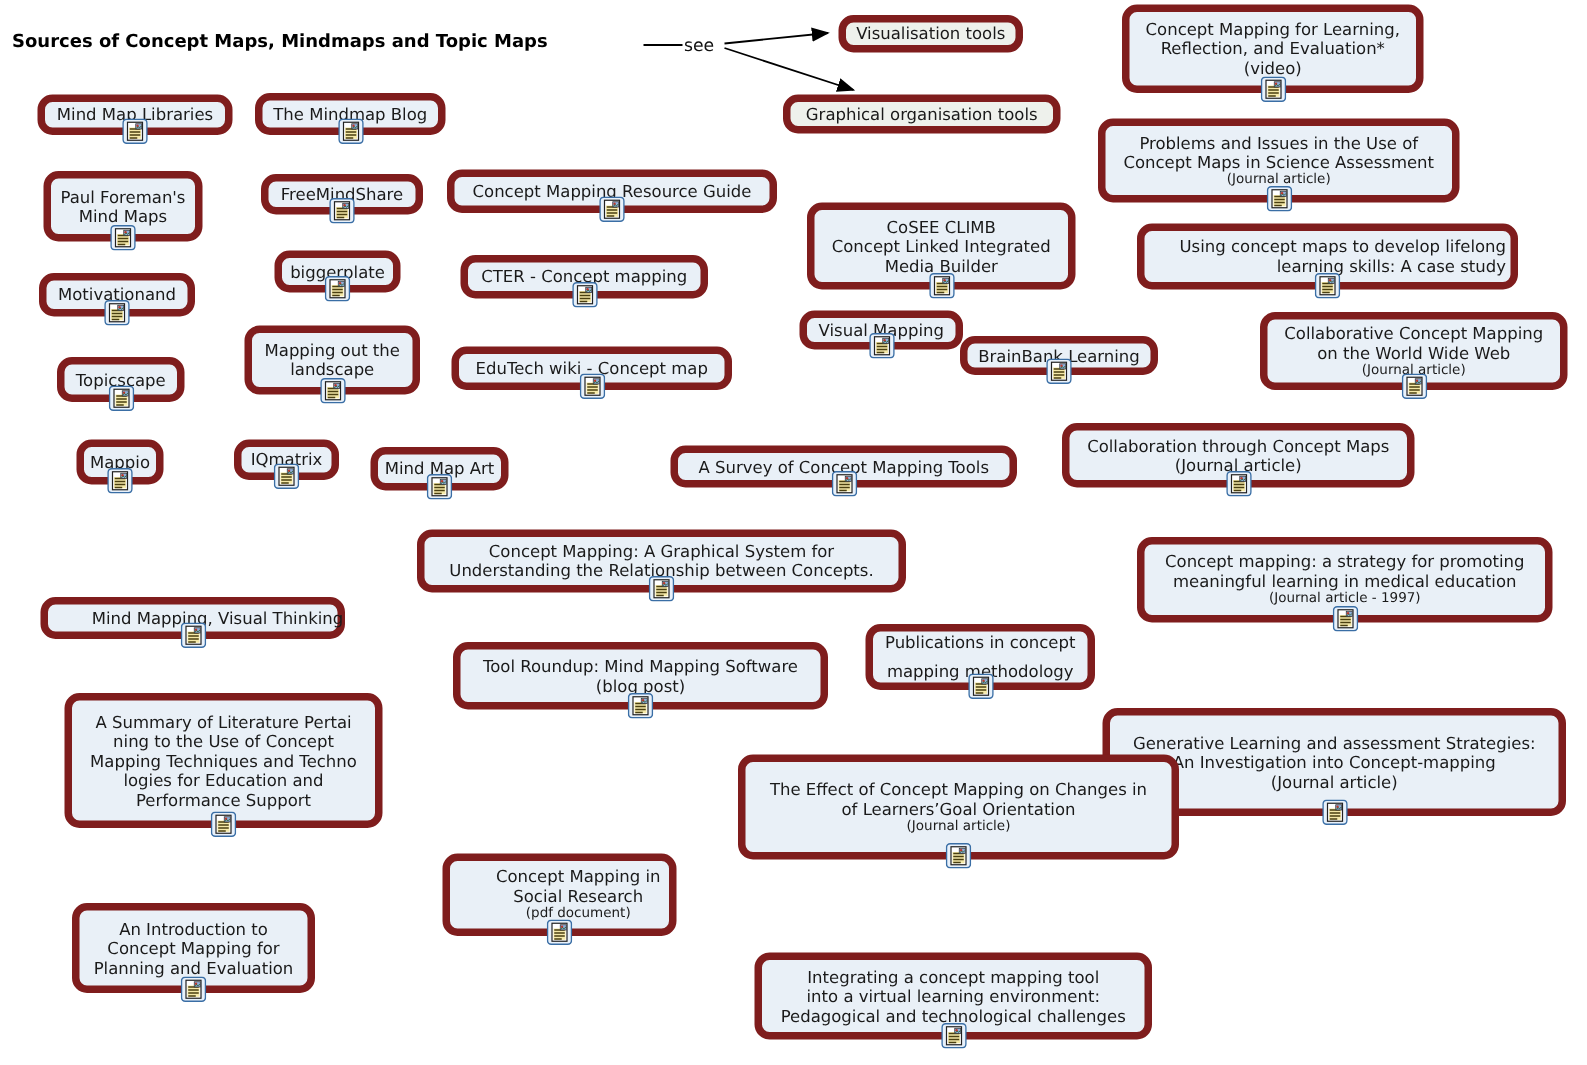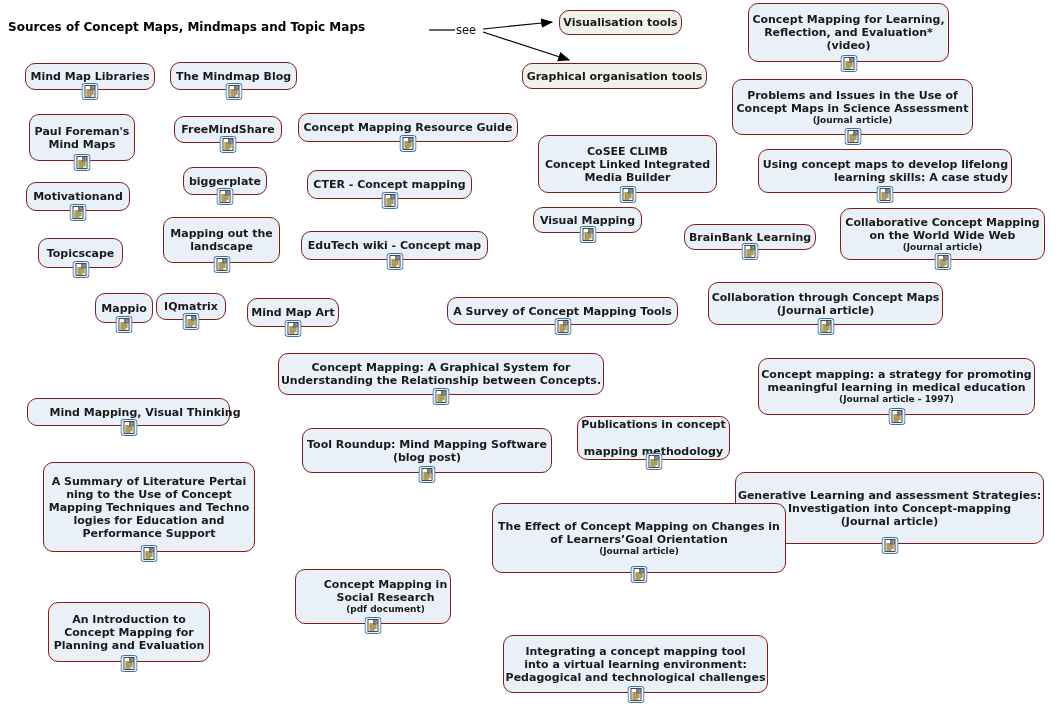--- a/index.html
+++ b/index.html
@@ -14,25 +14,25 @@
     font-size:12px; font-weight:bold; color:#000;
     white-space:nowrap;
   }
   #see-label {
     position:absolute; left:456px; top:23px;
     font-size:11.5px; color:#111; white-space:nowrap;
   }
   #link-lines { position:absolute; left:0; top:0; pointer-events:none; }
   .node {
     position:absolute; box-sizing:border-box;
-    border:1px solid #7f1d1d; border-radius:10px;
+    border:5px solid #7f1d1d; border-radius:10px;
     background:#e9f0f7;
     display:flex; flex-direction:column; align-items:center; justify-content:center;
     text-align:center; padding:1px 3px;
-    font-size:11px; line-height:13px; color:#1a1a1a;font-weight:bold;
+    font-size:11px; line-height:13px; color:#1a1a1a;
   }
   .node.plain { background:#eef1ec; }
   .node .line { white-space:nowrap; }
   .node .sub { white-space:nowrap; font-size:9px; line-height:11px; }
   .resource-icon {
     position:absolute; left:50%; bottom:-11px; transform:translateX(-50%);
     width:17px; height:17px; display:block; cursor:pointer;
   }
   .resource-icon svg { display:block; }
 </style>
@@ -289,21 +289,21 @@
             <rect x="0.5" y="0.5" width="16" height="16" rx="2.5" fill="#e8f1fb" stroke="#3a6ea5"></rect>
             <rect x="3.5" y="2.5" width="10" height="12" fill="#ffffff" stroke="#222" stroke-width="0.8"></rect>
             <rect x="4.5" y="6" width="8" height="7.5" fill="#f5e9a8"></rect>
             <path d="M5 7h7 M5 9h7 M5 11h7 M5 13h5" stroke="#4a3f10" stroke-width="0.9"></path>
             <rect x="9" y="3.5" width="4" height="3.5" fill="#8fb0dd" stroke="#333" stroke-width="0.5"></rect>
             <circle cx="10.2" cy="4.8" r="0.8" fill="#c0392b"></circle>
             <path d="M9.3 6.6l1.3-1.1 1 0.7 1.1-1.2" stroke="#2e5d2e" stroke-width="0.6" fill="none"></path>
           </svg>
         </span>
       </div>
-      <div class="node" style="left: 684px; top: 224px; width: 132px; height: 26px; border-radius: 11px;">
+      <div class="node" style="left: 640px; top: 224px; width: 132px; height: 26px;">
         <div class="line">BrainBank Learning</div>
         <span class="resource-icon">
           <svg width="17" height="17" viewBox="0 0 17 17" xmlns="http://www.w3.org/2000/svg">
             <rect x="0.5" y="0.5" width="16" height="16" rx="2.5" fill="#e8f1fb" stroke="#3a6ea5"></rect>
             <rect x="3.5" y="2.5" width="10" height="12" fill="#ffffff" stroke="#222" stroke-width="0.8"></rect>
             <rect x="4.5" y="6" width="8" height="7.5" fill="#f5e9a8"></rect>
             <path d="M5 7h7 M5 9h7 M5 11h7 M5 13h5" stroke="#4a3f10" stroke-width="0.9"></path>
             <rect x="9" y="3.5" width="4" height="3.5" fill="#8fb0dd" stroke="#333" stroke-width="0.5"></rect>
             <circle cx="10.2" cy="4.8" r="0.8" fill="#c0392b"></circle>
             <path d="M9.3 6.6l1.3-1.1 1 0.7 1.1-1.2" stroke="#2e5d2e" stroke-width="0.6" fill="none"></path>
@@ -319,21 +319,21 @@
             <rect x="0.5" y="0.5" width="16" height="16" rx="2.5" fill="#e8f1fb" stroke="#3a6ea5"></rect>
             <rect x="3.5" y="2.5" width="10" height="12" fill="#ffffff" stroke="#222" stroke-width="0.8"></rect>
             <rect x="4.5" y="6" width="8" height="7.5" fill="#f5e9a8"></rect>
             <path d="M5 7h7 M5 9h7 M5 11h7 M5 13h5" stroke="#4a3f10" stroke-width="0.9"></path>
             <rect x="9" y="3.5" width="4" height="3.5" fill="#8fb0dd" stroke="#333" stroke-width="0.5"></rect>
             <circle cx="10.2" cy="4.8" r="0.8" fill="#c0392b"></circle>
             <path d="M9.3 6.6l1.3-1.1 1 0.7 1.1-1.2" stroke="#2e5d2e" stroke-width="0.6" fill="none"></path>
           </svg>
         </span>
       </div>
-      <div class="node" style="left: 51px; top: 293px; width: 58px; height: 30px; margin-left: 44px;">
+      <div class="node" style="left: 51px; top: 293px; width: 58px; height: 30px;">
         <div class="line">Mappio</div>
         <span class="resource-icon">
           <svg width="17" height="17" viewBox="0 0 17 17" xmlns="http://www.w3.org/2000/svg">
             <rect x="0.5" y="0.5" width="16" height="16" rx="2.5" fill="#e8f1fb" stroke="#3a6ea5"></rect>
             <rect x="3.5" y="2.5" width="10" height="12" fill="#ffffff" stroke="#222" stroke-width="0.8"></rect>
             <rect x="4.5" y="6" width="8" height="7.5" fill="#f5e9a8"></rect>
             <path d="M5 7h7 M5 9h7 M5 11h7 M5 13h5" stroke="#4a3f10" stroke-width="0.9"></path>
             <rect x="9" y="3.5" width="4" height="3.5" fill="#8fb0dd" stroke="#333" stroke-width="0.5"></rect>
             <circle cx="10.2" cy="4.8" r="0.8" fill="#c0392b"></circle>
             <path d="M9.3 6.6l1.3-1.1 1 0.7 1.1-1.2" stroke="#2e5d2e" stroke-width="0.6" fill="none"></path>

